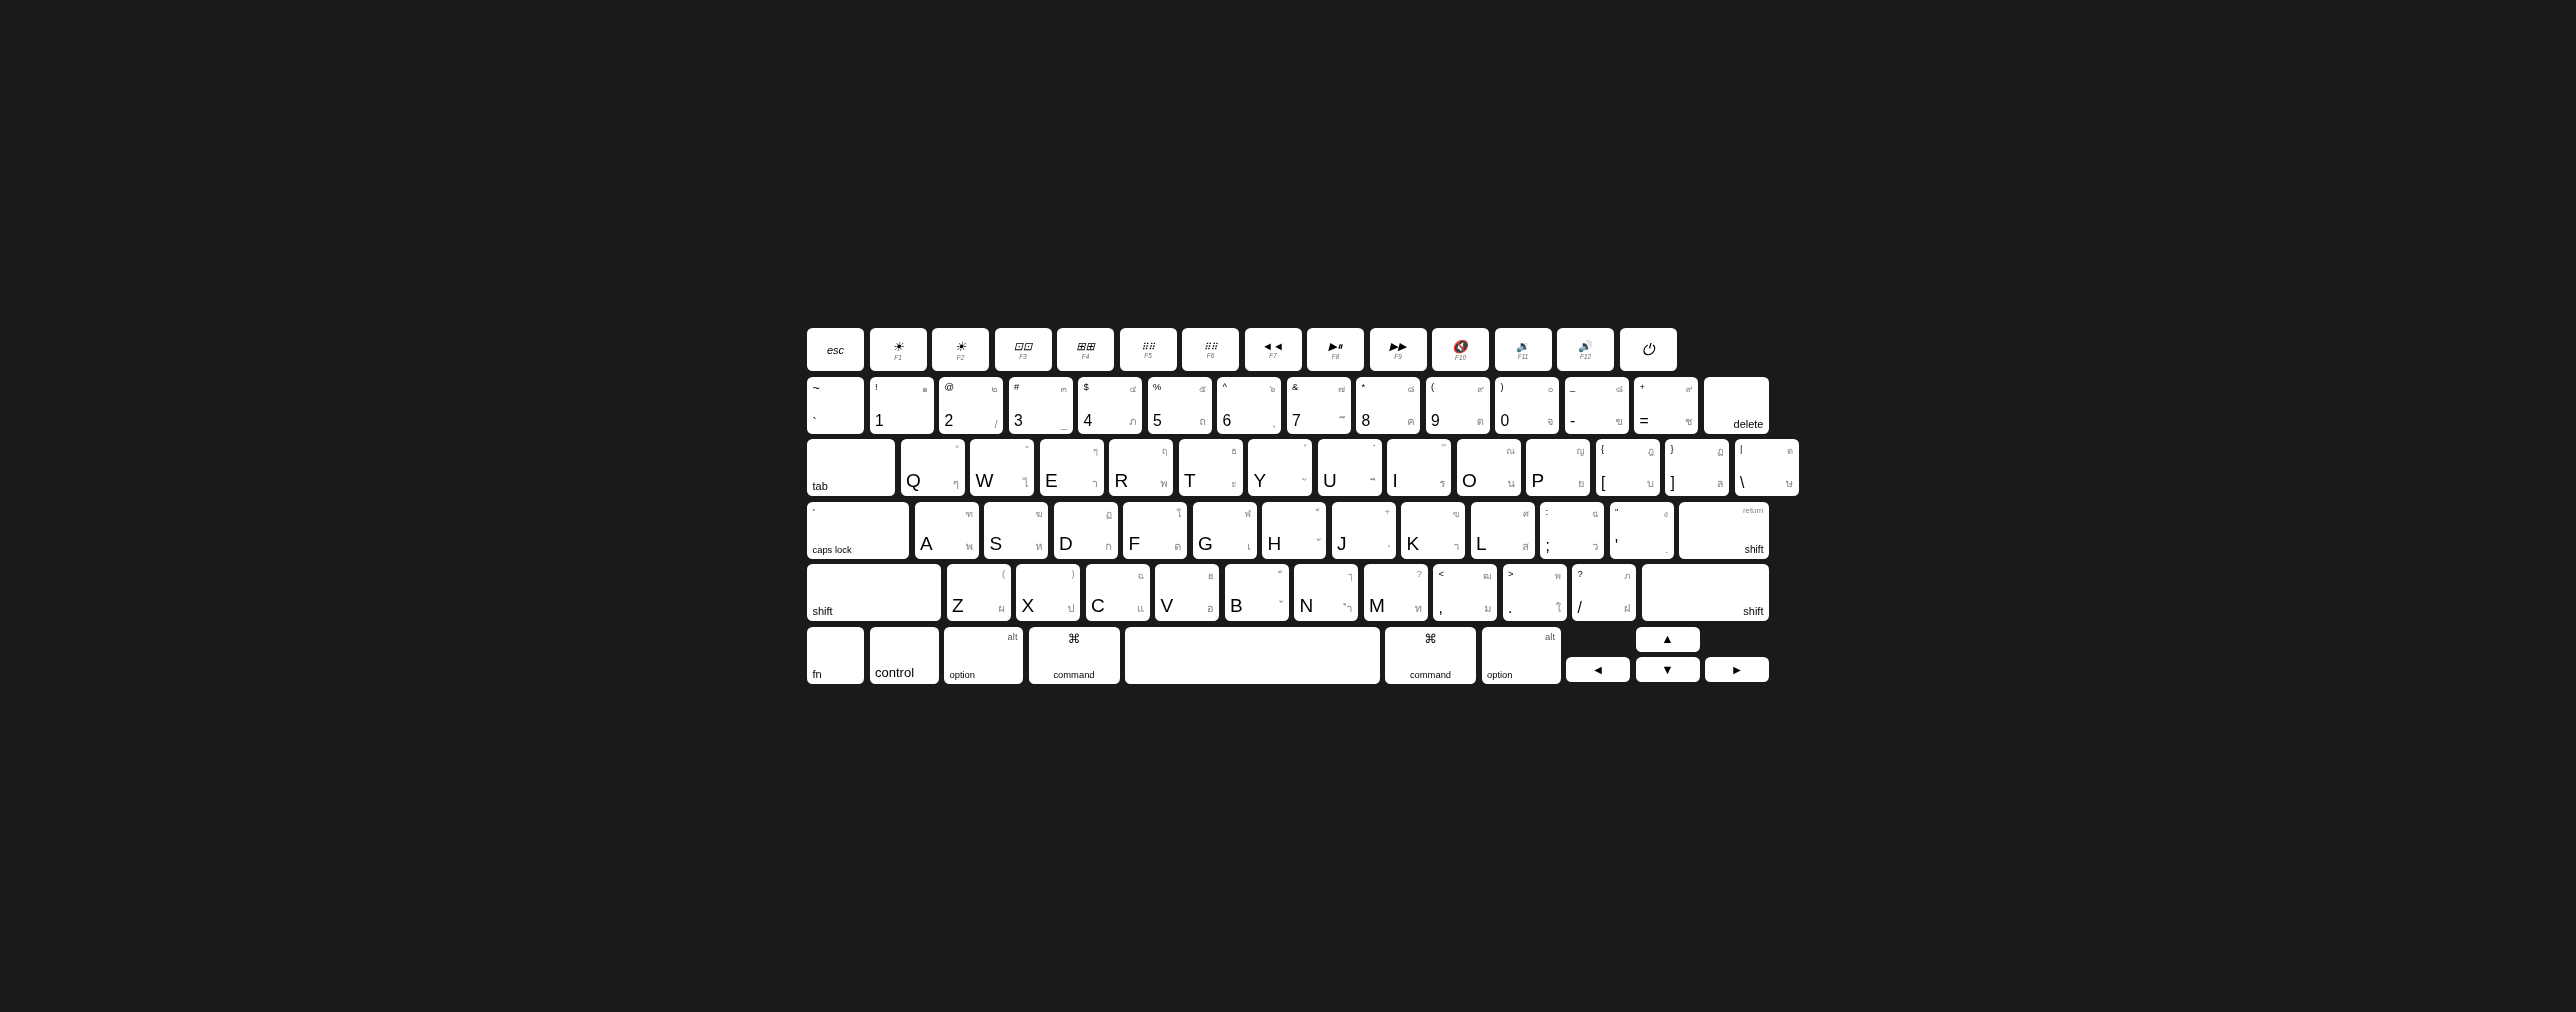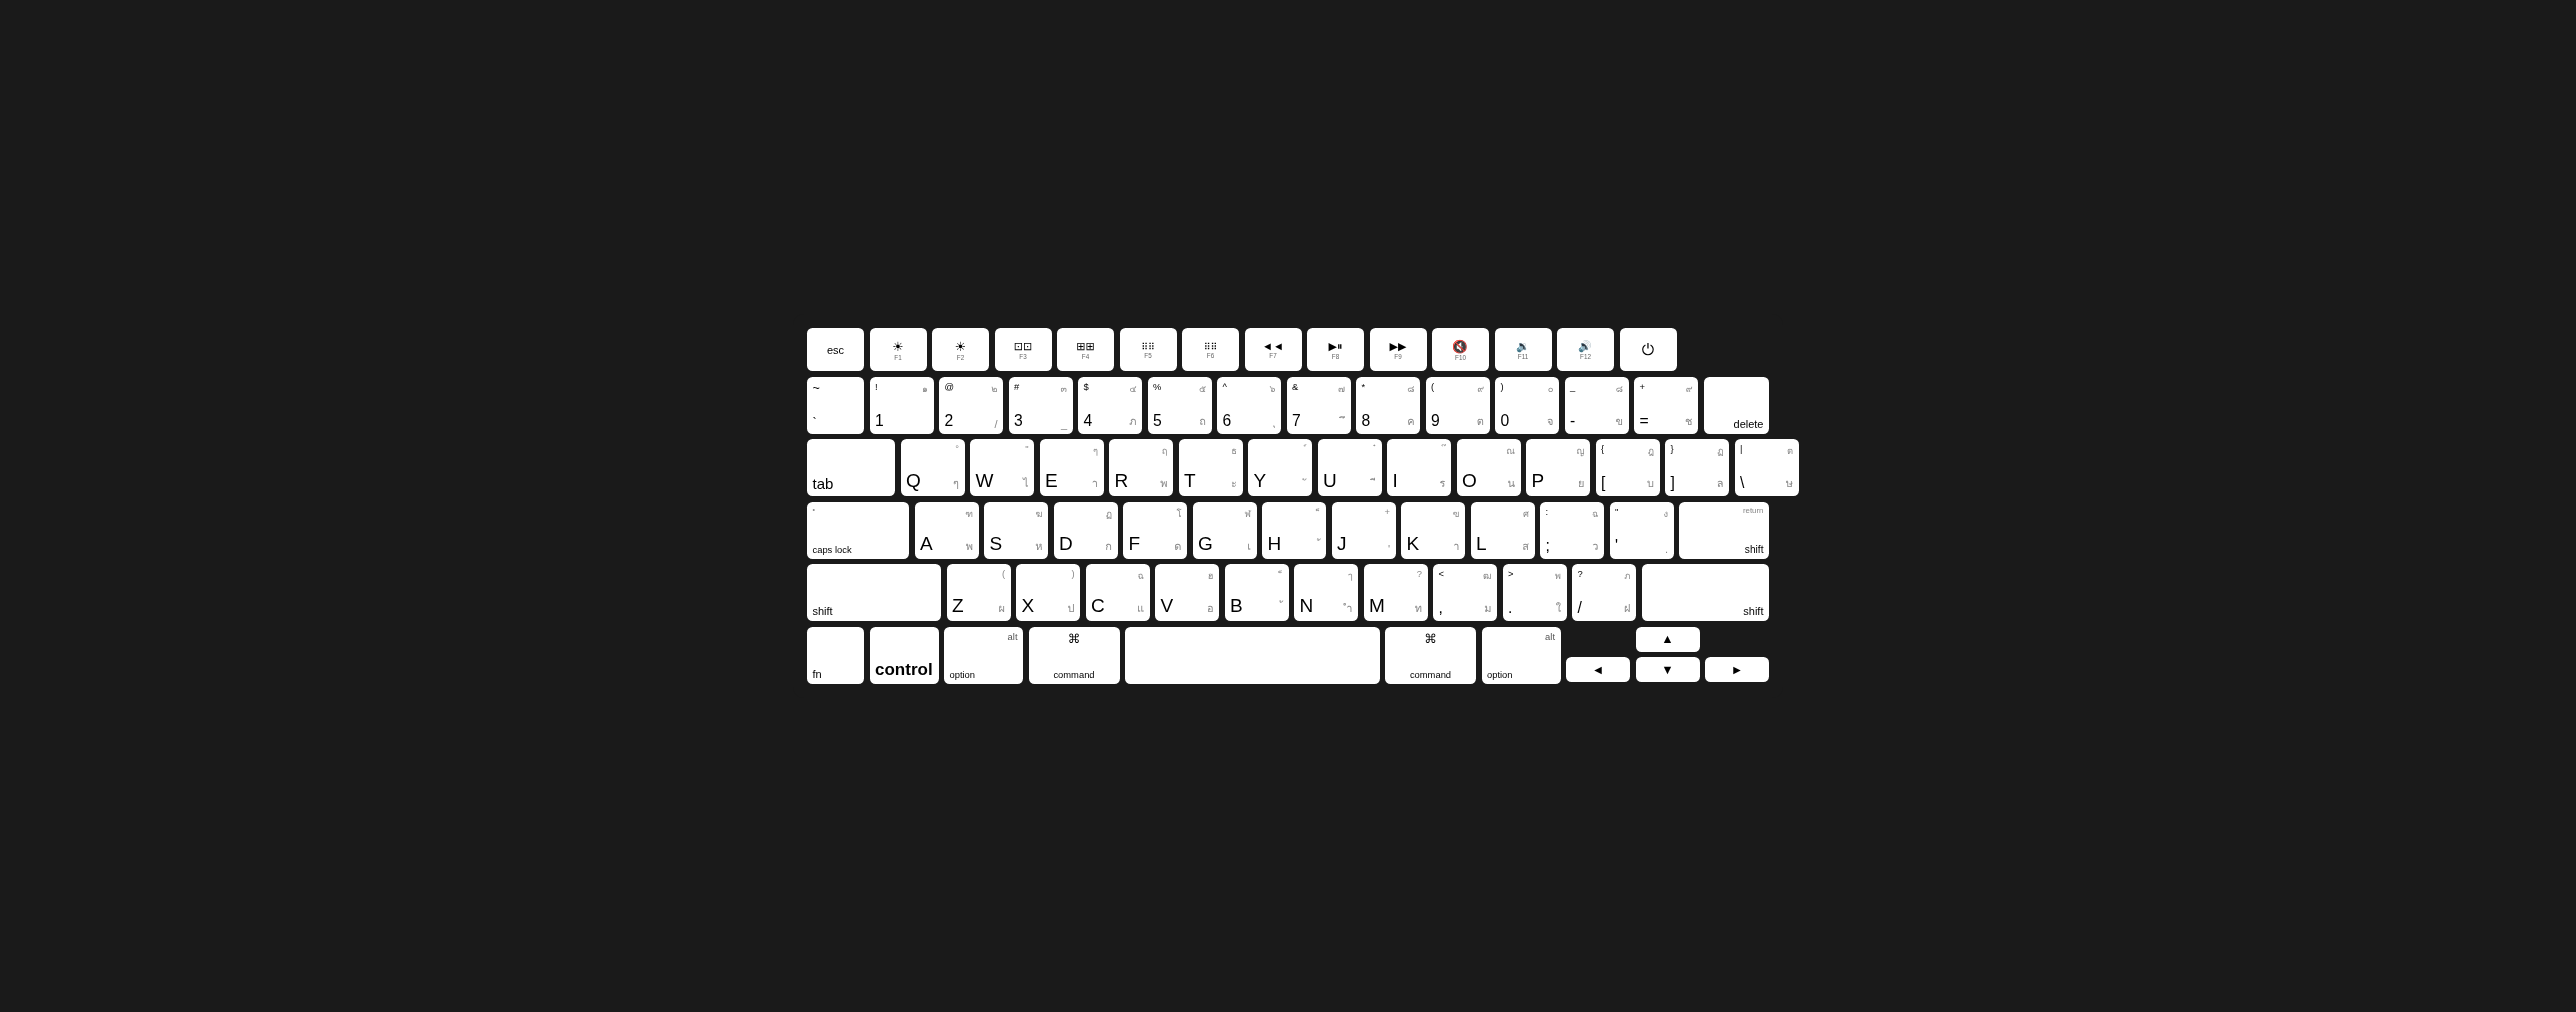--- a/index.html
+++ b/index.html
@@ -60,20 +60,21 @@
     .w-control { width: 69px; }
     .w-alt { width: 79px; }
     .w-cmd { width: 91px; }
     .w-space { flex: 1; min-width: 236px; }
     .w-delete { width: 94px; align-items: flex-end; }
     .w-backslash { width: 64px; }
     .w-std { width: 64px; }
     .w-power { width: 57px; }
     .key-fn-row {
       min-height: 43px;
+      font-style: italic;
     }
   </style>
 </head>
 <body>
 
 <div class="keyboard">
 
   <div class="row">
     <div class="key key-fn-row w-esc">
       <div style="display:flex;align-items:center;justify-content:center;height:100%;font-size:11px;font-weight:500;">esc</div>
@@ -297,21 +298,21 @@
         </div>
     </div>
 
     <div class="key w-delete" style="flex:1;">
       <div style="display:flex;align-items:flex-end;justify-content:flex-end;height:100%;font-size:11px;font-weight:400;">delete</div>
     </div>
   </div>
 
   <div class="row">
     <div class="key w-tab">
-      <div style="display:flex;align-items:flex-end;height:100%;font-size:15px;font-weight:400;">tab</div>
+      <div style="display:flex;align-items:flex-end;height:100%;font-size:11px;font-weight:400;">tab</div>
     </div>
 
     <div class="key w-std">
       <div style="display:flex;justify-content:flex-end;font-size:9.4px;color:#888;">°</div>
       <div style="display:flex;justify-content:space-between;align-items:flex-end;">
           <span style="font-size:19px;font-weight:500;">Q</span>
           <span style="color:#888;font-size:11px;">ๆ</span>
         </div>
     </div>
 
@@ -624,21 +625,21 @@
     <div class="key" style="flex:1;min-height:57px;">
       <div style="display:flex;align-items:flex-end;justify-content:flex-end;height:100%;font-size:11px;font-weight:400;">shift</div>
     </div>
   </div>
 
   <div class="row">
     <div class="key w-fn-key">
       <div style="display:flex;align-items:flex-end;height:100%;font-size:11px;font-weight:400;">fn</div>
     </div>
     <div class="key w-control">
-      <div style="display:flex;align-items:flex-end;height:100%;font-size:17px;font-weight:700;">control</div>
+      <div style="display:flex;align-items:flex-end;height:100%;font-size:13px;font-weight:400;">control</div>
     </div>
 
     <div class="key w-alt">
       <div style="font-size:9.4px;color:#555;text-align:right;">alt</div>
       <div style="font-size:9.4px;font-weight:400;">option</div>
     </div>
 
     <div class="key w-cmd">
       <div style="font-size:12.6px;text-align:center;">⌘</div>
       <div style="font-size:9.4px;font-weight:400;text-align:center;">command</div>

